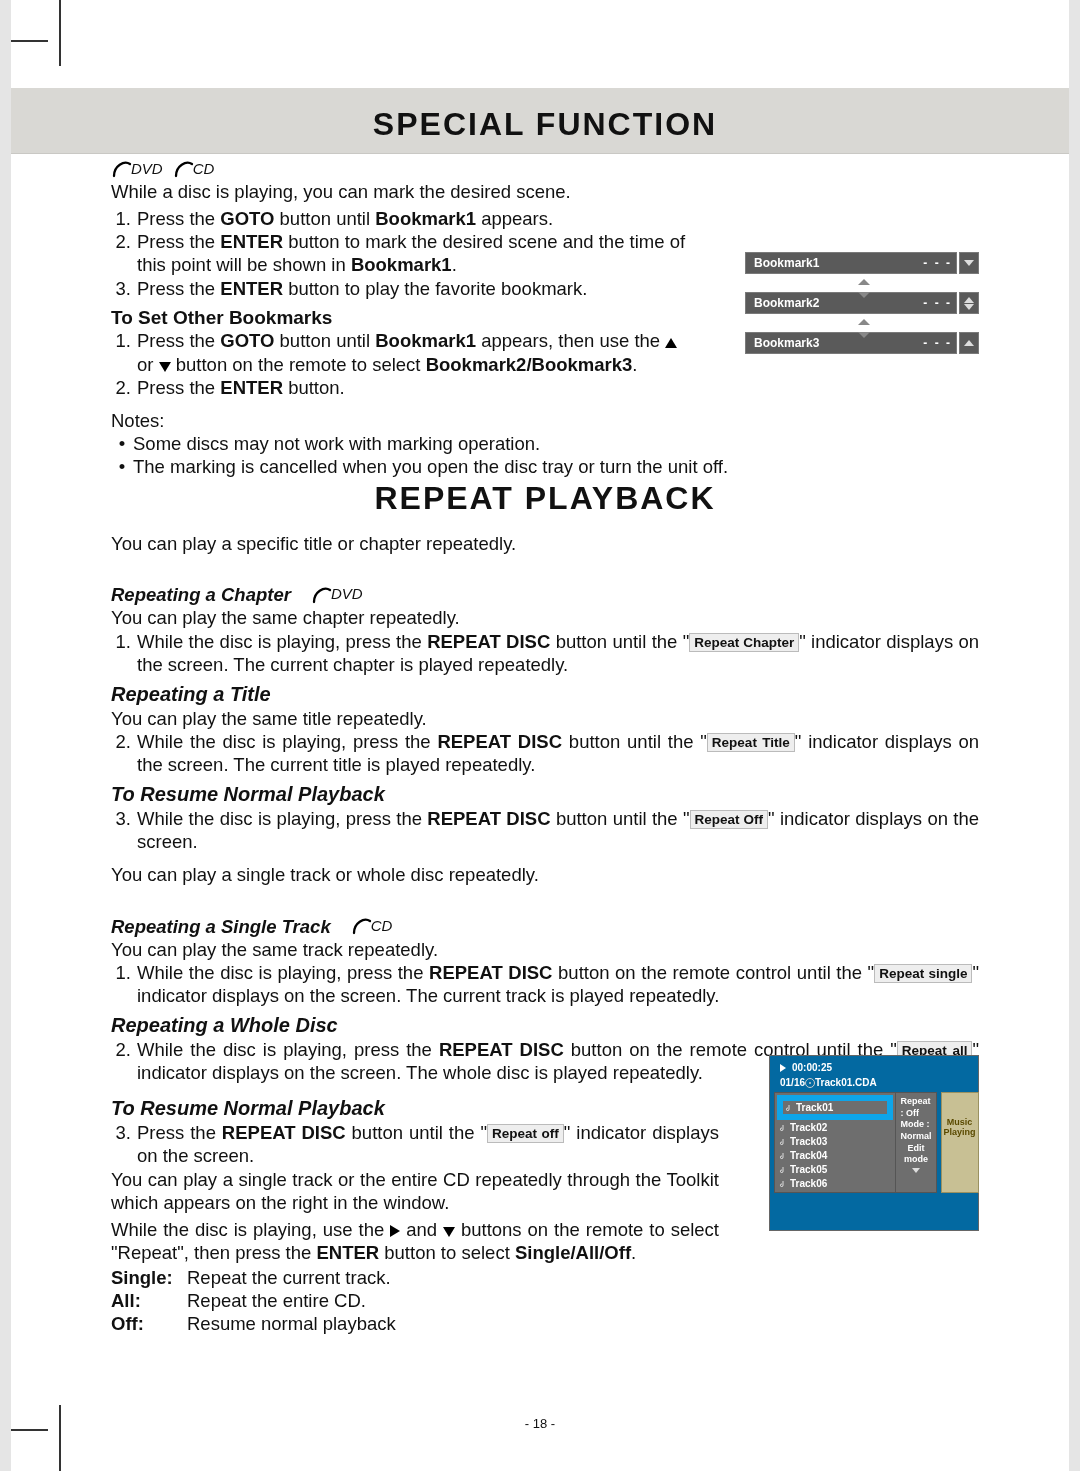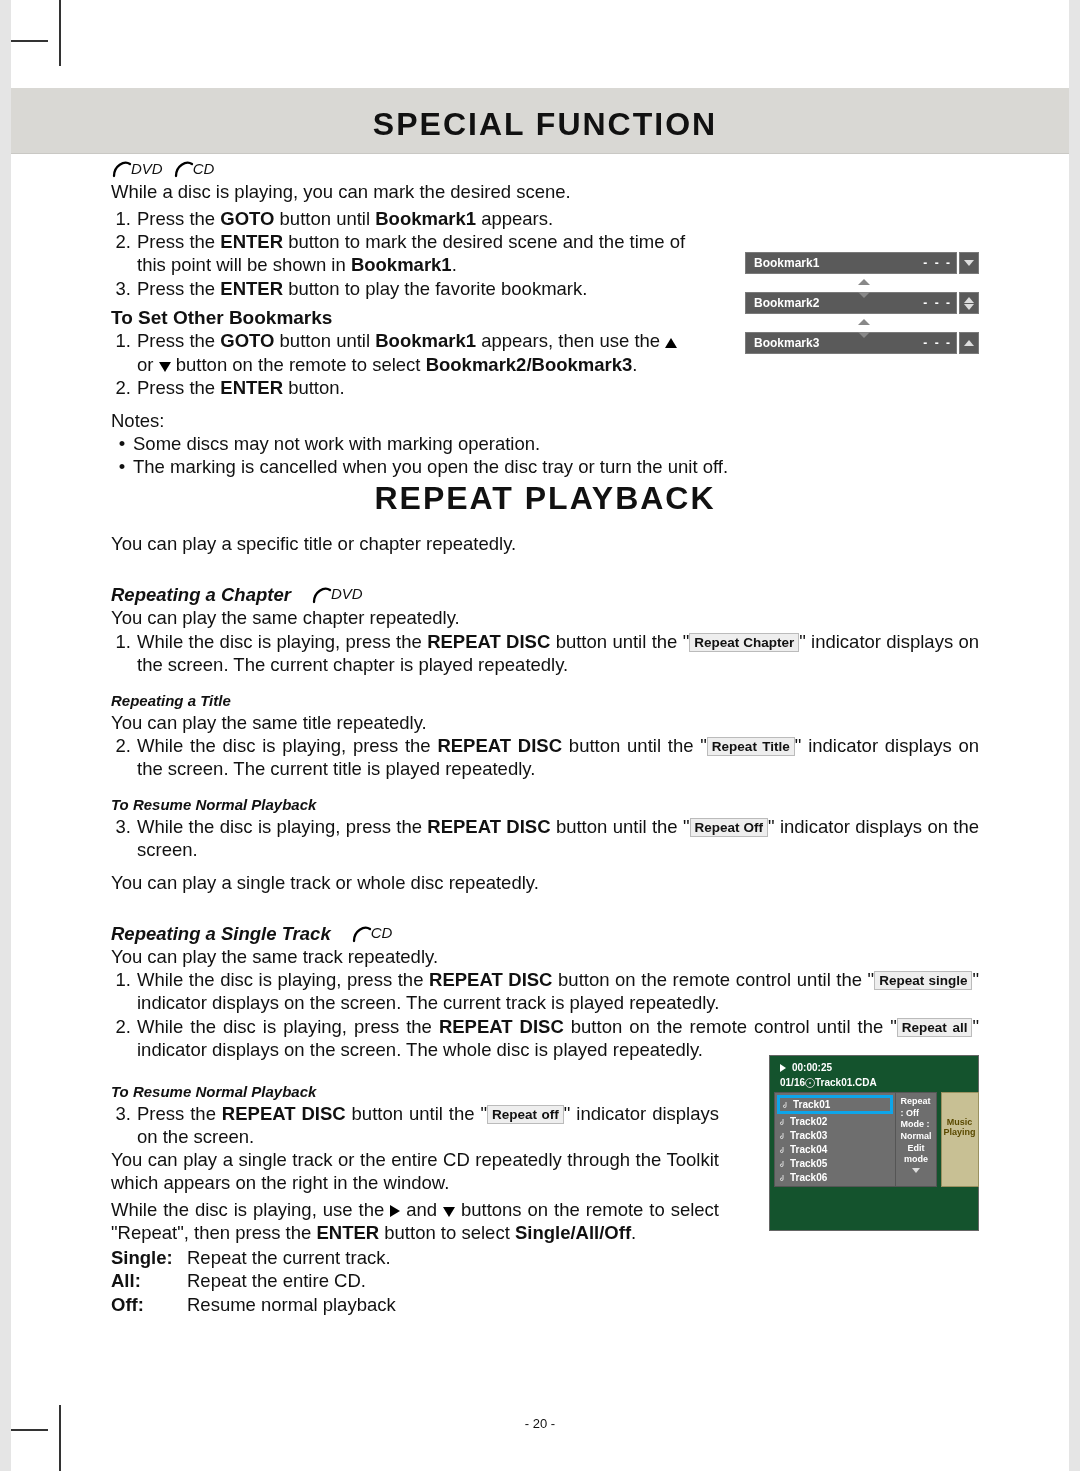--- a/index.html
+++ b/index.html
@@ -51,24 +51,24 @@
     font-weight: 700;
     display: inline-block;
     margin-right: 10px;
   }
   h3.sub {
     font-size: 19px;
     font-weight: 700;
     margin-top: 6px;
   }
   h3.isubsm {
-    font-size: 15px;
+    font-size: 20px;
     font-style: italic;
     font-weight: 700;
-    margin-top: 16px;
+    margin-top: 6px;
   }
   .row { display: flex; align-items: center; gap: 10px; }
   .disc-icon {
     display: inline-flex; align-items: center;
     font-style: italic;
   }
   .disc-icon svg { margin-right: -2px; }
   .disc-lbl { font-size: 15px; font-weight: 400; }
   .ol { list-style: none; padding-left: 0; }
   .ol .li { display: flex; }
@@ -116,36 +116,36 @@
     display:flex; align-items:center; justify-content:center; flex-direction:column; gap:1px;
   }
   .small-arrow-up { width:0;height:0; border-left:5px solid transparent; border-right:5px solid transparent; border-bottom:6px solid #ddd; }
   .small-arrow-down { width:0;height:0; border-left:5px solid transparent; border-right:5px solid transparent; border-top:6px solid #ddd; }
   .bm-container { display:flex; gap:2px; align-items:stretch;}
 
   
   .toolkit {
     position:absolute; right: 90px; top: 1055px;
     width: 210px; height: 176px;
-    background:#14532d; border:1px solid #666;
+    background:#0369a1; border:1px solid #666;
     font-size:10px; color:#fff; font-weight:700;
     padding:4px;
   }
   .tk-top { display:flex; align-items:center; gap:6px; padding:2px 6px 4px 6px;}
   .tk-top .play { width:0;height:0; border-top:4px solid transparent; border-bottom:4px solid transparent; border-left:6px solid #fff; }
   .tk-meta { display:flex; align-items:center; padding: 0 6px 4px 6px;}
   .tk-disc { width:10px;height:10px; border:1px solid #ccc; border-radius:50%; display:inline-block; position:relative; }
   .tk-disc::after{content:""; position:absolute; left:3px; top:3px; width:2px;height:2px; background:#ccc; border-radius:50%; }
   .tk-body { display:flex; gap:4px; }
   .tk-list {
     flex:1; background:#6e6e6e; border:1px solid #555; padding:2px;
     display:flex; flex-direction:column; gap:1px;
   }
   .tk-item { background:#6e6e6e; padding:1px 2px; display:flex; align-items:center; gap:3px;}
-  .tk-item.sel { border:3px solid #0ea5e9; }
+  .tk-item.sel { border:6px solid #0ea5e9; }
   .tk-note { width:8px;height:8px; display:inline-block; }
   .tk-note svg { display:block; }
   .tk-side { width:74px; display:flex; flex-direction:row; gap:4px;justify-content:center;}
   .tk-info {
     background:#6e6e6e; border:1px solid #555; padding:3px 4px;
     font-size:9px; line-height:1.3;
   }
   .tk-info .ed { text-align:center; font-weight:700; }
   .tk-info .dn { display:block; margin:2px auto 0 auto; width:0;height:0; border-left:4px solid transparent; border-right:4px solid transparent; border-top:5px solid #ddd;}
   .tk-status {
@@ -284,20 +284,21 @@
       </span>
     </div>
     <div>You can play the same track repeatedly.</div>
     <div class="ol">
       <div class="li">
           <div class="num">1.</div>
           <div class="txt just"><span>While the disc is playing, press the </span><span class="b">REPEAT DISC</span><span> button on the remote control until the "</span><span class="indicator">Repeat  single</span><span>" indicator displays on the screen. The current track is played repeatedly.</span></div>
         </div>
     </div>
 
+    <h3 class="isubsm mt6">Repeating a Whole Disc</h3>
     <div class="ol">
       <div class="li">
           <div class="num">2.</div>
           <div class="txt just"><span>While the disc is playing, press the </span><span class="b">REPEAT DISC</span><span> button on the remote control until the "</span><span class="indicator">Repeat  all</span><span>" indicator displays on the screen. The whole disc is played repeatedly.</span></div>
         </div>
     </div>
 
     <div class="colblock mt6" style="gap:30px;">
       <div class="col-left">
         <h3 class="isubsm">To Resume Normal Playback</h3>
@@ -429,14 +430,14 @@
           <div>Repeat : Off</div>
           <div>Mode    : Normal</div>
           <div class="ed">Edit mode</div>
           <span class="dn"></span>
         </div>
         <div class="tk-status">Music Playing</div>
       </div>
     </div>
   </div>
 
-  <div class="page-num">- 20 -</div>
+  <div class="page-num">- 18 -</div>
 </div>
 
 </body></html>

